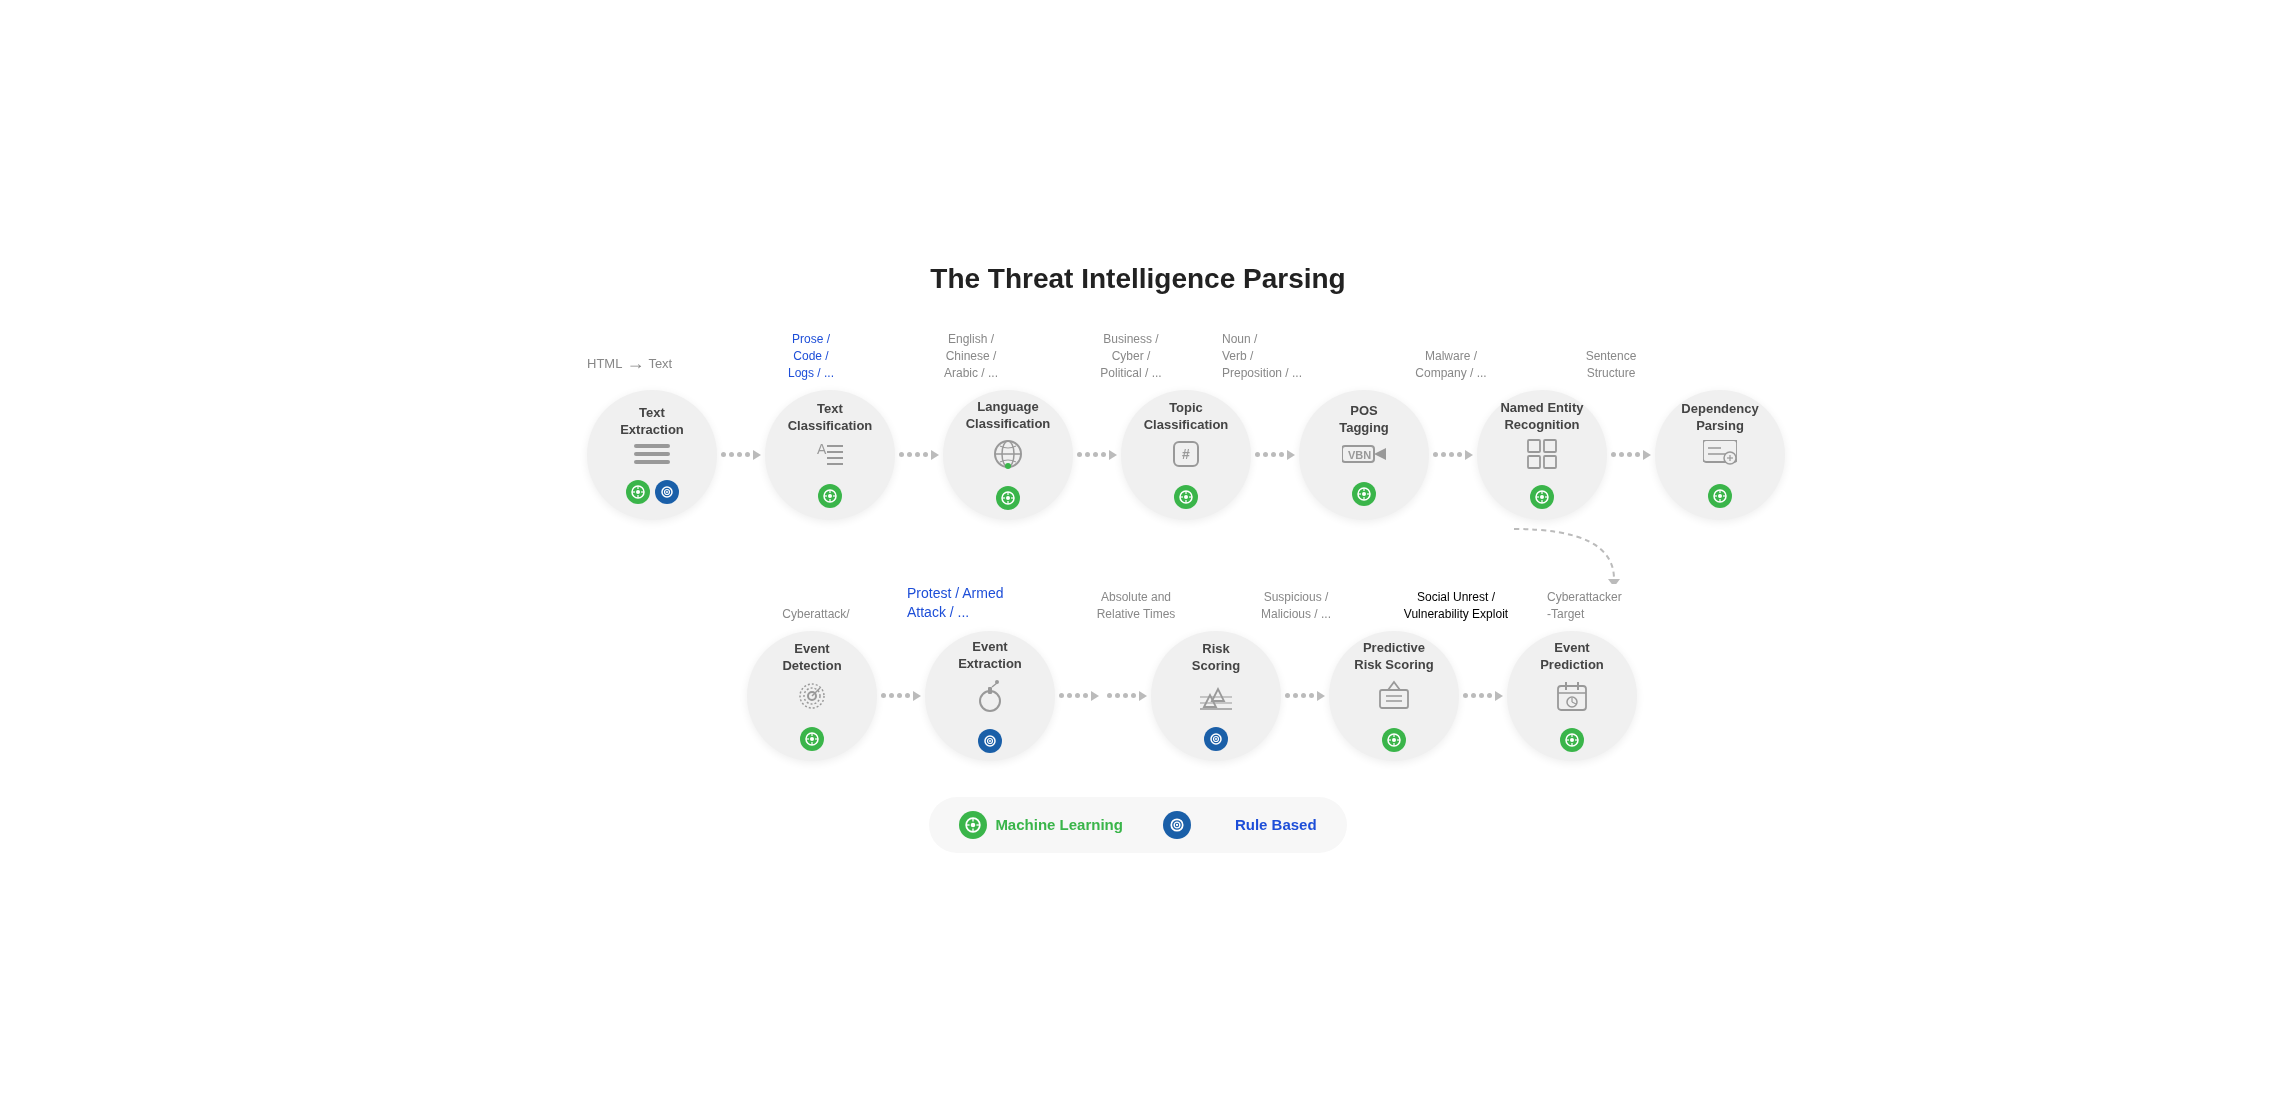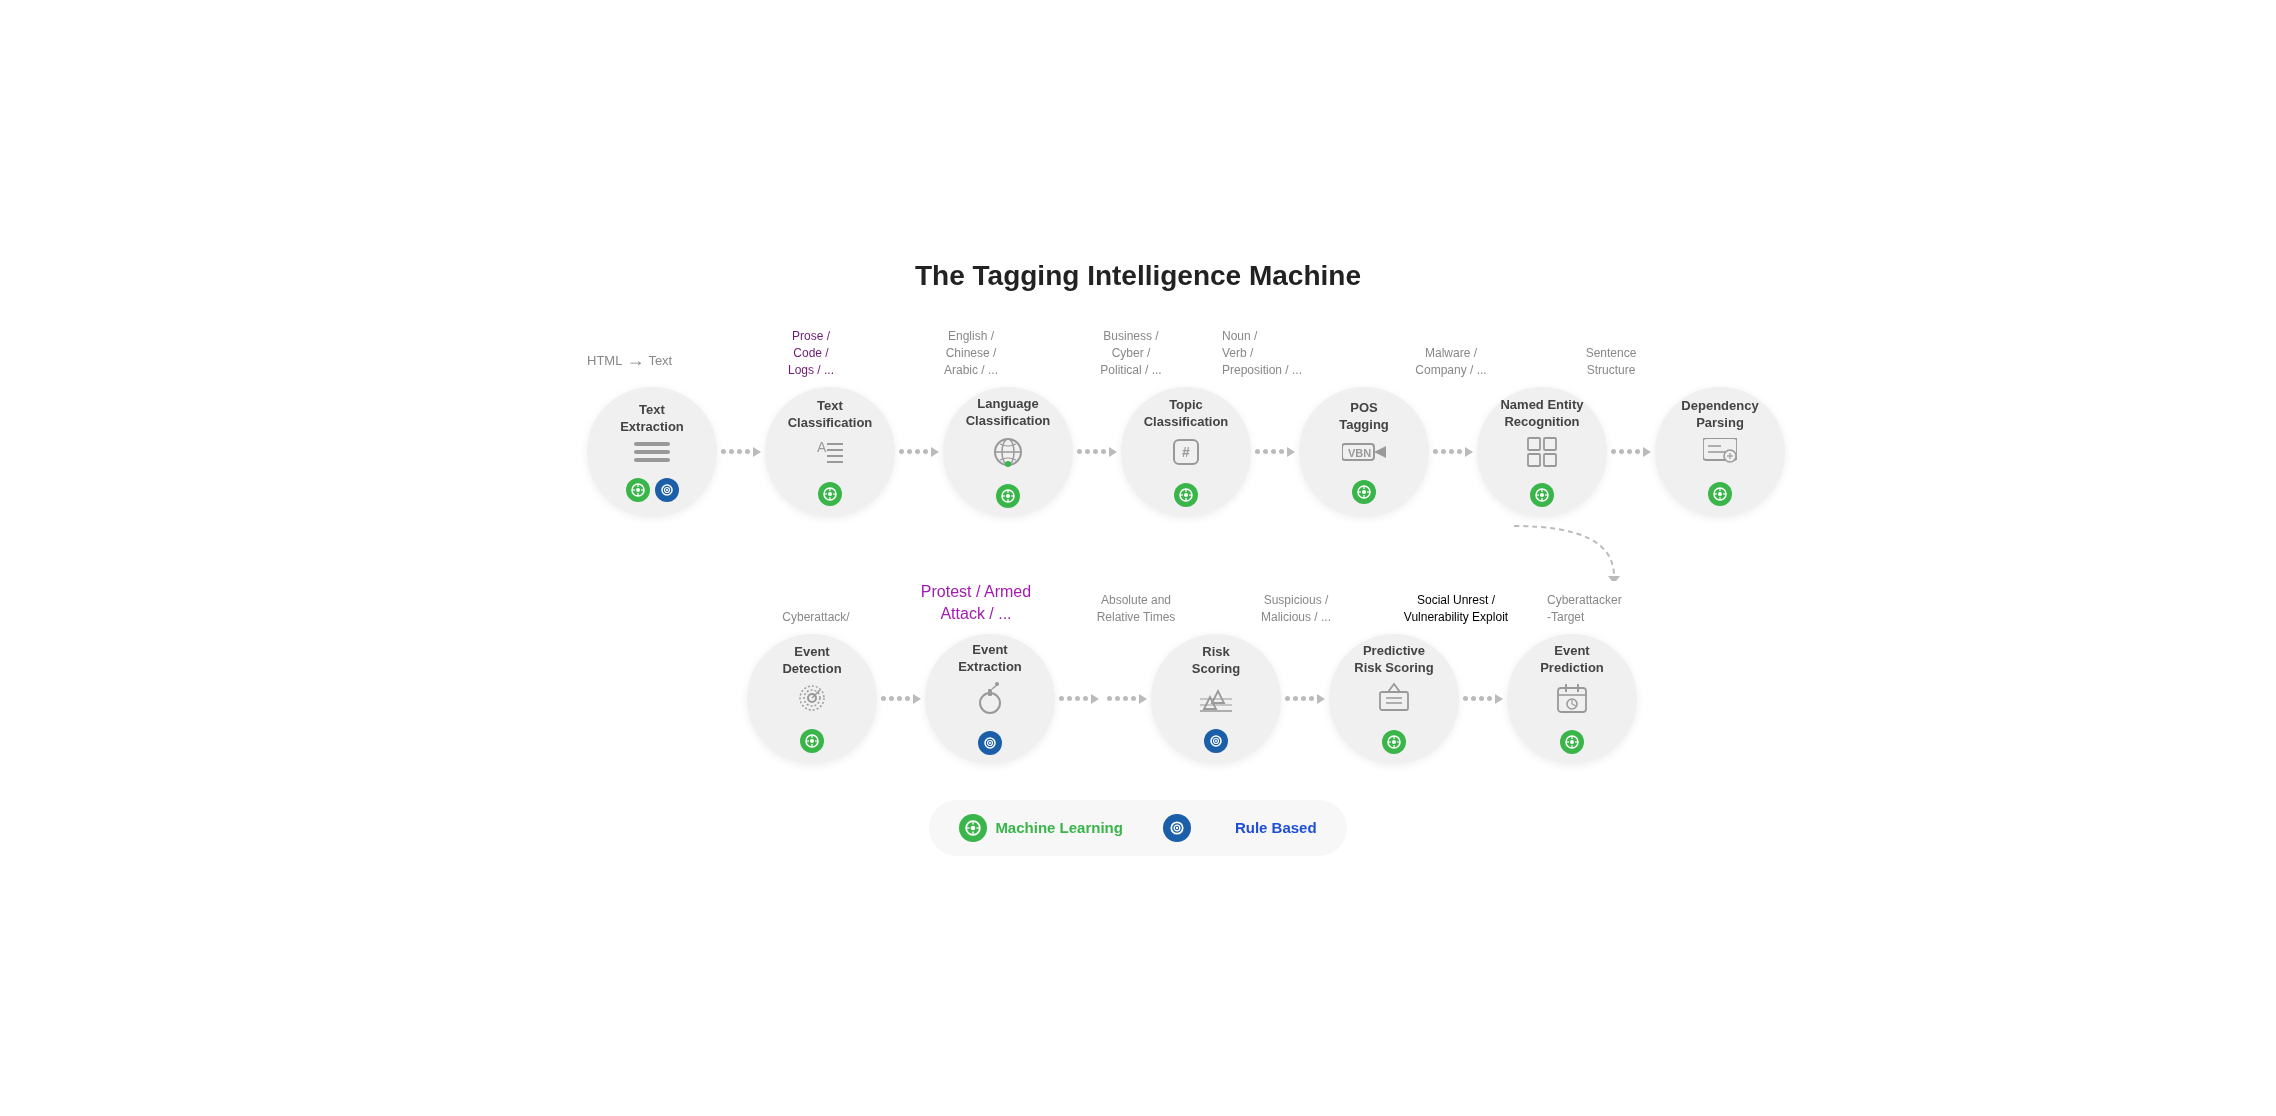--- a/index.html
+++ b/index.html
@@ -139,33 +139,33 @@
     
     .row-container {
       position: relative;
       margin-bottom: 0px;
     }
   </style>
 </head>
 <body>
 
 <div class="container">
-  <h1 class="page-title">The Tagging Intelligence Machine</h1>
+  <h1 class="page-title">The Threat Intelligence Parsing</h1>
 
   <div class="row-container">
 
     <div style="display:flex; align-items:flex-end; margin-bottom:8px; padding-left: 18px;">
 
       <div style="width:155px; flex-shrink:0; display:flex; align-items:center; font-size:13px; color:#888; padding-bottom:8px;">
         <span style="font-size:13px; color:#888;">HTML</span>
         <span style="margin:0 4px; font-size:18px; color:#888;">→</span>
         <span style="font-size:13px; color:#888;">Text</span>
       </div>
 
-      <div style="width:138px; flex-shrink:0; text-align:center; font-size:12px; color:#701a75; line-height:1.4;">Prose /<br>Code /<br>Logs / ...</div>
+      <div style="width:138px; flex-shrink:0; text-align:center; font-size:12px; color:#1d4ed8; line-height:1.4;">Prose /<br>Code /<br>Logs / ...</div>
       <div style="width:22px; flex-shrink:0;"></div>
       <div style="width:138px; flex-shrink:0; text-align:center; font-size:12px; color:#888; line-height:1.4;">English /<br>Chinese /<br>Arabic / ...</div>
       <div style="width:22px; flex-shrink:0;"></div>
       <div style="width:138px; flex-shrink:0; text-align:center; font-size:12px; color:#888; line-height:1.4;">Business /<br>Cyber /<br>Political / ...</div>
       <div style="width:22px; flex-shrink:0;"></div>
       <div style="width:138px; flex-shrink:0; text-align:left; font-size:12px; color:#888; line-height:1.4;">Noun /<br>Verb /<br>Preposition / ...</div>
       <div style="width:22px; flex-shrink:0;"></div>
       <div style="width:138px; flex-shrink:0; text-align:center; font-size:12px; color:#888; line-height:1.4;">Malware /<br>Company / ...</div>
       <div style="width:22px; flex-shrink:0;"></div>
       <div style="width:138px; flex-shrink:0; text-align:center; font-size:12px; color:#888; line-height:1.4;">Sentence<br>Structure</div>
@@ -431,21 +431,21 @@
       <path d="M10,5 Q110,5 110,55" stroke="#bbb" stroke-width="2" fill="none" stroke-dasharray="5,4"></path>
       <polygon points="104,55 116,55 110,63" fill="#bbb"></polygon>
     </svg>
   </div>
 
   <div class="row-container">
 
     <div style="display:flex; align-items:flex-end; margin-bottom:8px; padding-left: 178px;">
       <div style="width:138px; flex-shrink:0; text-align:center; font-size:12px; color:#888; line-height:1.4;">Cyberattack/</div>
       <div style="width:22px; flex-shrink:0;"></div>
-      <div style="width:138px; flex-shrink:0; text-align:center; font-size:16px; color:#a21caf; line-height:1.4;">Protest / Armed<br>Attack / ...</div>
+      <div style="width:138px; flex-shrink:0; font-size:14px; color:#1d4ed8; line-height:1.4;">Protest / Armed<br>Attack / ...</div>
       <div style="width:22px; flex-shrink:0;"></div>
       <div style="width:138px; flex-shrink:0; text-align:center; font-size:12px; color:#888; line-height:1.4;">Absolute and<br>Relative Times</div>
       <div style="width:22px; flex-shrink:0;"></div>
       <div style="width:138px; flex-shrink:0; text-align:center; font-size:12px; color:#888; line-height:1.4;">Suspicious /<br>Malicious / ...</div>
       <div style="width:22px; flex-shrink:0;"></div>
       <div style="width:138px; flex-shrink:0; text-align:center; font-size:12px; color:#000000; line-height:1.4;">Social Unrest /<br>Vulnerability Exploit</div>
       <div style="width:22px; flex-shrink:0;"></div>
       <div style="width:138px; flex-shrink:0; font-size:12px; color:#888; line-height:1.4;">Cyberattacker<br>-Target</div>
     </div>
 

